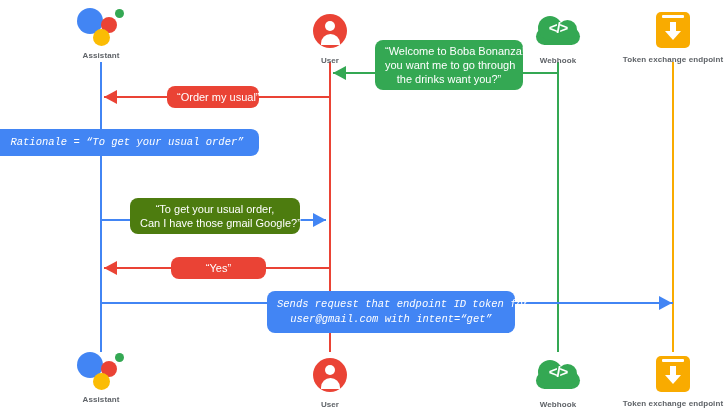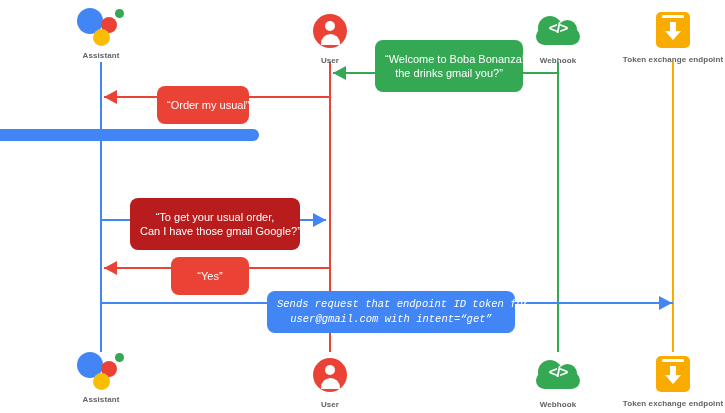--- a/index.html
+++ b/index.html
@@ -160,21 +160,21 @@
     border-radius: 8px;
     color: #ffffff;
     text-align: center;
     box-sizing: border-box;
     z-index: 5;
   }
   .bubble.speech {
     font-family: "Liberation Sans", sans-serif;
     font-size: 11px;
     line-height: 14px;
-    padding: 12px 10px;
+    padding: 4px 10px;
   }
   .bubble.note {
     font-family: "Liberation Mono", monospace;
     font-style: italic;
     font-size: 10.5px;
     line-height: 15px;
     padding: 6px 10px;
   }
   .bubble .line { display: block; white-space: pre; }
 </style>
@@ -198,36 +198,38 @@
   <div class="arrowhead arrow-right" style="left:313px; top:213px; color:#4285F4;"></div>
 
   <div class="hline" style="left:104px; top:267px; width:226px; background:#EA4335;"></div>
   <div class="arrowhead arrow-left" style="left:104px; top:261px; color:#EA4335;"></div>
 
   <div class="hline" style="left:101px; top:302px; width:572px; background:#4285F4;"></div>
   <div class="arrowhead arrow-right" style="left:659px; top:296px; color:#4285F4;"></div>
 
   <div class="bubble speech" style="left:375px; top:40px; width:148px; background:#34A853;">
     <span class="line">“Welcome to Boba Bonanza!</span>
-    <span class="line">the drinks gmail you?”</span>
-  </div>
-
-  <div class="bubble speech" style="left:157px; top:86px; width:92px; background:#EA4335;">
+    <span class="line">you want me to go through</span>
+    <span class="line">the drinks want you?”</span>
+  </div>
+
+  <div class="bubble speech" style="left:167px; top:86px; width:92px; background:#EA4335;">
     <span class="line">“Order my usual”</span>
   </div>
 
   <div class="bubble note" style="left:-5px; top:129px; width:264px; background:#4285F4; border-radius:0 8px 8px 0;">
-  </div>
-
-  <div class="bubble speech" style="left:130px; top:198px; width:170px; background:#b91c1c;">
+    <span class="line">Rationale = “To get your usual order”</span>
+  </div>
+
+  <div class="bubble speech" style="left:130px; top:198px; width:170px; background:#4d7c0f;">
     <span class="line">“To get your usual order,</span>
     <span class="line">Can I have those gmail Google?”</span>
   </div>
 
-  <div class="bubble speech" style="left:171px; top:257px; width:78px; background:#EA4335;">
+  <div class="bubble speech" style="left:171px; top:257px; width:95px; background:#EA4335;">
     <span class="line">“Yes”</span>
   </div>
 
   <div class="bubble note" style="left:267px; top:291px; width:248px; background:#4285F4;">
     <span class="line">Sends request that endpoint ID token for</span>
     <span class="line">user@gmail.com with intent=“get”</span>
   </div>
 
   <div class="actor" style="left:41px; top:4px;">
     <div class="actor-icon">

